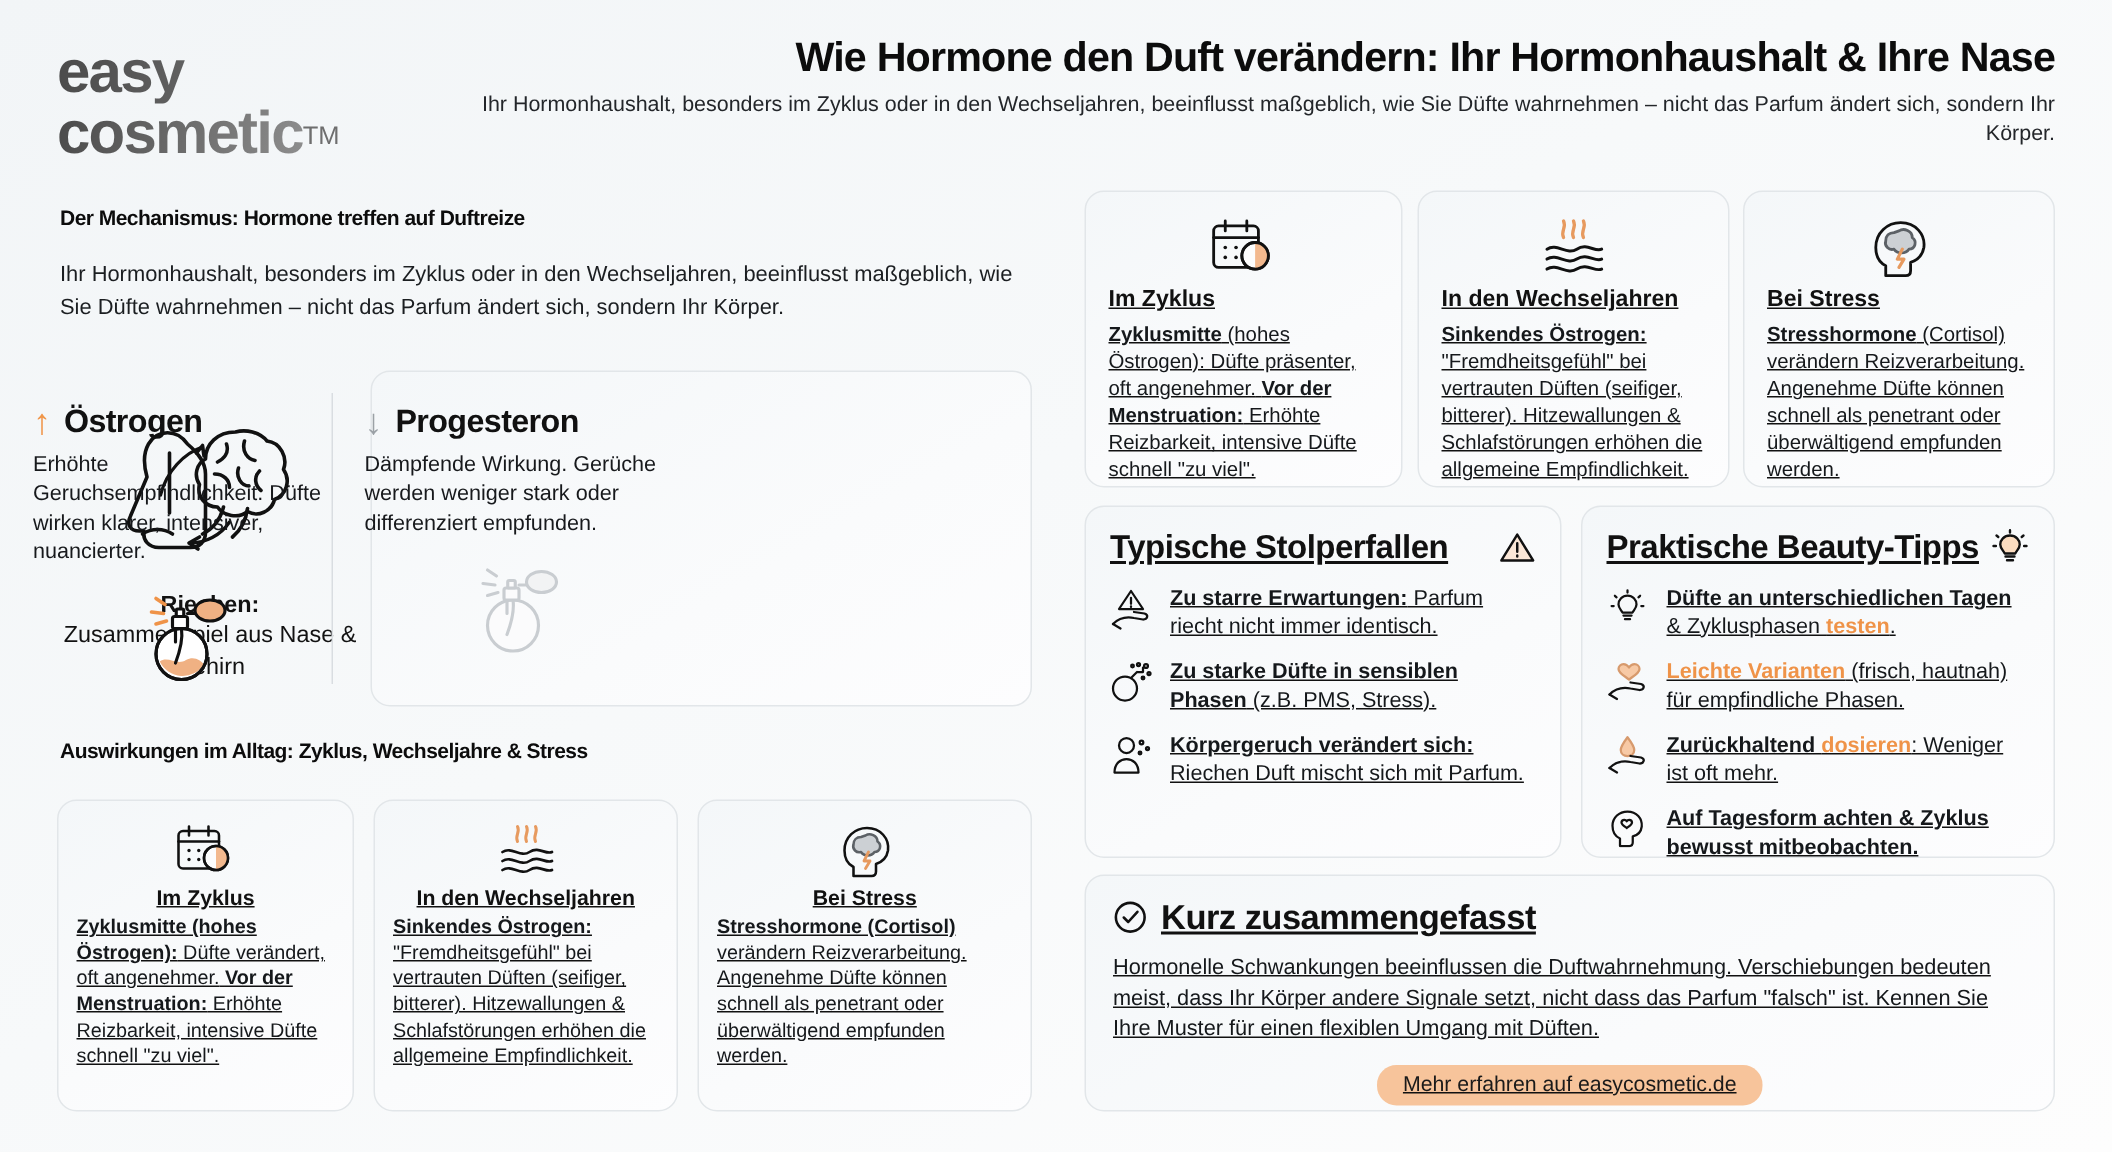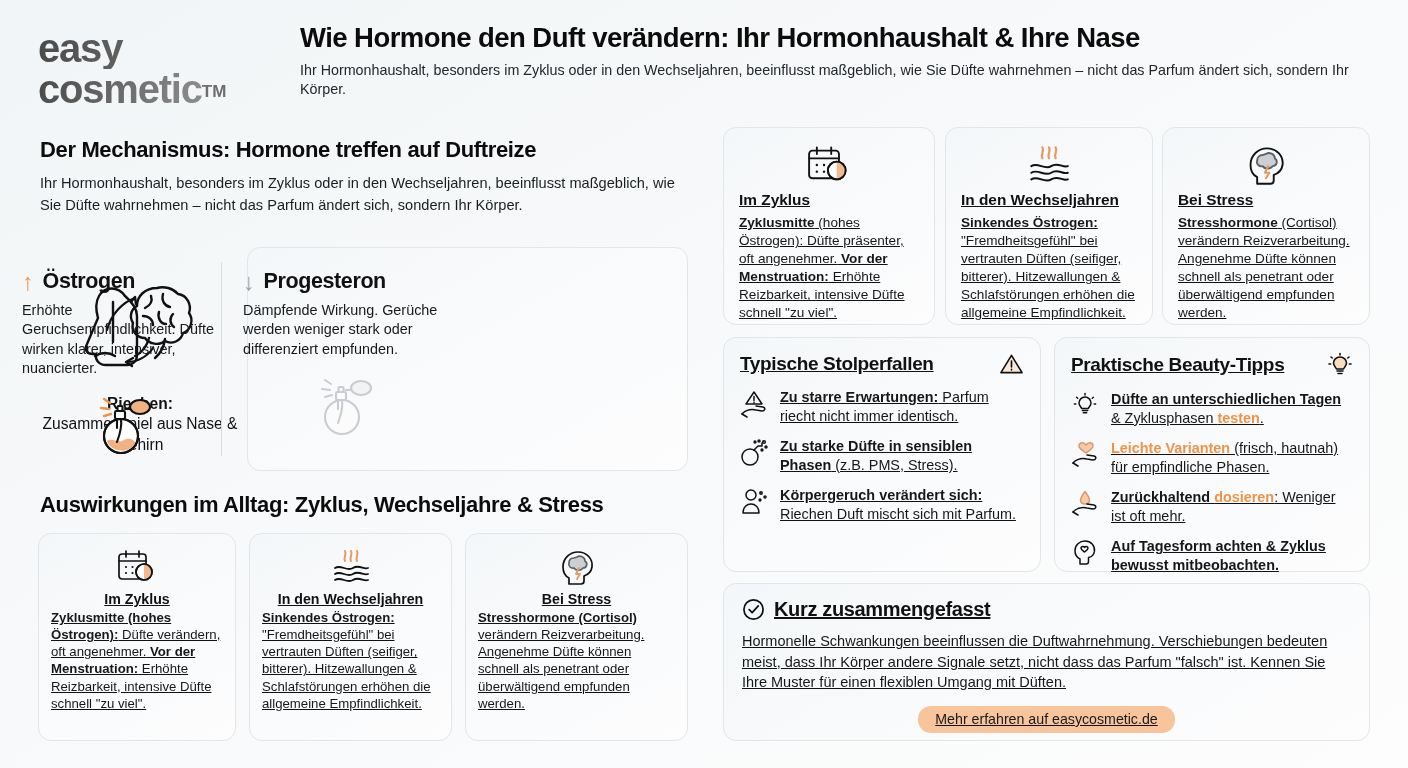--- a/index.html
+++ b/index.html
@@ -12,31 +12,31 @@
   }
   #page { position: relative; width: 1188px; height: 768px; }
 
   
   .header { position: absolute; left: 38px; top: 22px; width: 1332px; height: 92px; display: flex; }
   .logo { width: 250px; flex: 0 0 250px; padding-top: 6px; }
   .logo-l1, .logo-l2 { font-size: 40px; font-weight: 700; letter-spacing: -1.2px; line-height: 1.02;
     background: linear-gradient(100deg,#4a4a4a 0%,#6e6e6e 55%,#8e8e8e 100%);
     -webkit-background-clip: text; background-clip: text; color: transparent; }
   .logo-l2 { position: relative; display: inline-block; }
-  .logo-tm { font-size: 17px; font-weight: 700; vertical-align: super; color: #6e6e6e; letter-spacing: 0; }
-  .head-text { flex: 1; padding-left: 12px; }
+  .logo-tm { font-size: 17px; font-weight: 400; vertical-align: super; color: #6e6e6e; letter-spacing: 0; }
+  .head-text { flex: 1; padding-left: 12px; text-align: right; }
   .head-title { font-size: 27.5px; font-weight: 800; letter-spacing: -0.55px; line-height: 1.15; color: #0c0c0c; }
   .head-sub { margin-top: 7px; font-size: 14.3px; line-height: 1.36; color: #23262a; max-width: 1075px; }
 
   
   .card { position: absolute; border: 1px solid #e2e6e9; border-radius: 13px;
     background: linear-gradient(150deg,#f4f7f9 0%,#fafbfc 60%,#fdfdfe 100%); text-decoration: underline; }
 
   
-  .sec-title { position: absolute; font-size: 22px; font-weight: 800; letter-spacing: -0.35px; color: #0c0c0c; }
+  .sec-title { position: absolute; font-size: 14px; font-weight: 800; letter-spacing: -0.35px; color: #0c0c0c; }
   .lead { position: absolute; font-size: 14.6px; line-height: 1.5; color: #1b1e21; }
 
   .riechen { position: absolute; left: 42px; top: 282px; width: 196px; text-align: center; }
   .riechen-cap { margin-top: 8px; font-size: 15.6px; line-height: 1.3; color: #121212; }
   .riechen-cap b { font-weight: 800; }
 
   .hcard { left: 247px; top: 247px; width: 441px; height: 224px; }
   .hcol { position: absolute; top: 22px; width: 197px; }
   .hcol.left { left: 22px; }
   .hcol.right { left: 243px; }
@@ -57,31 +57,31 @@
 
   .rtcard { padding: 13px 15px 12px; }
   .rt-ico { display: flex; justify-content: center; height: 48px; align-items: center; }
   .rt-title { font-size: 15.4px; font-weight: 800; margin-top: 2px; }
   .rt-body { margin-top: 5px; font-size: 13.6px; line-height: 1.33; color: #15181b; }
   .rt-body b { font-weight: 800; }
 
   
   .listcard { padding: 14px 16px 12px; }
   .lc-head { display: flex; align-items: center; justify-content: space-between; }
-  .lc-title { font-size: 19px; font-weight: 800; letter-spacing: -0.35px; }
+  .lc-title { font-size: 22px; font-weight: 800; letter-spacing: -0.35px; }
   .lc-row { display: flex; gap: 10px; align-items: flex-start; margin-top: 12px; }
   .lc-ico { flex: 0 0 30px; width: 30px; padding-top: 2px; }
   .lc-txt { font-size: 14.4px; line-height: 1.29; color: #15181b; }
   .lc-txt b { font-weight: 800; }
   .accent { color: #ef9348; font-weight: 800; }
 
   
   .sum { padding: 14px 18px 13px; }
   .sum-head { display: flex; align-items: center; gap: 9px; }
-  .sum-title { font-size: 20px; font-weight: 800; letter-spacing: -0.35px; }
+  .sum-title { font-size: 23px; font-weight: 800; letter-spacing: -0.35px; }
   .sum-body { margin-top: 10px; font-size: 14.5px; line-height: 1.42; color: #15181b; }
   .cta-wrap { display: flex; justify-content: center; margin-top: 13px; }
   .cta { background: #f7c49b; color: #1a1a1a; font-size: 14.2px;
     padding: 5px 17px 6px; border-radius: 13px; }
   svg { display: block; }
 </style>
 </head>
 <body>
 
 <div id="page">
@@ -176,21 +176,21 @@
           <circle cx="16.5" cy="19" r="1.1" fill="#111" stroke="none"></circle>
         <circle cx="10" cy="25" r="1.1" fill="#111" stroke="none"></circle>
           <circle cx="16.5" cy="25" r="1.1" fill="#111" stroke="none"></circle>
         <circle cx="23" cy="19" r="1.1" fill="#111" stroke="none"></circle>
         <circle cx="28" cy="24" r="8" fill="#fdfdfd"></circle>
         <path d="M28 16 a8 8 0 0 1 0 16 Z" fill="#f3b98e" stroke="none"></path>
         <circle cx="28" cy="24" r="8"></circle>
       </svg>
     </div>
     <div class="mini-title">Im Zyklus</div>
-    <div class="mini-body"><b>Zyklusmitte (hohes Östrogen):</b><span> Düfte verändern, oft angenehmer.</span> <b>Vor der Menstruation:</b><span> Erhöhte Reizbarkeit, intensive Düfte schnell "zu viel".</span></div>
+    <div class="mini-body"><b>Zyklusmitte (hohes Östrogen):</b><span> Düfte verändert, oft angenehmer.</span> <b>Vor der Menstruation:</b><span> Erhöhte Reizbarkeit, intensive Düfte schnell "zu viel".</span></div>
   </div>
 
   <div class="card minicard" style="left:249px; top:533px; width:203px; height:208px;">
     <div class="mini-ico">
       <svg width="46" height="38" viewBox="0 0 46 38" fill="none" stroke="#111" stroke-width="1.8" stroke-linecap="round">
         <path d="M17 13 C15 9 19 7 17 3 M23 13 C21 9 25 7 23 3 M29 13 C27 9 31 7 29 3" stroke="#e79a5f" stroke-width="2"></path>
         <path d="M7 20 C13 16 19 24 25 20 C31 16 36 22 40 20"></path>
         <path d="M7 26 C13 22 19 30 25 26 C31 22 36 28 40 26"></path>
         <path d="M7 32 C13 28 19 36 25 32 C31 28 36 34 40 32"></path>
       </svg>

